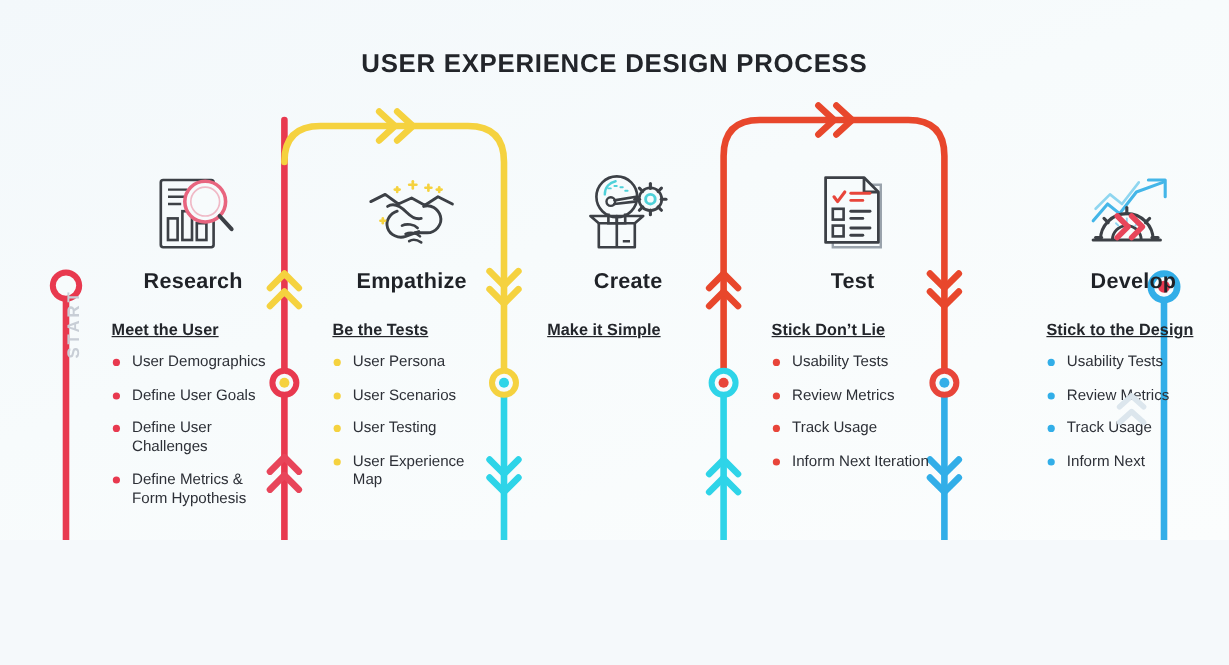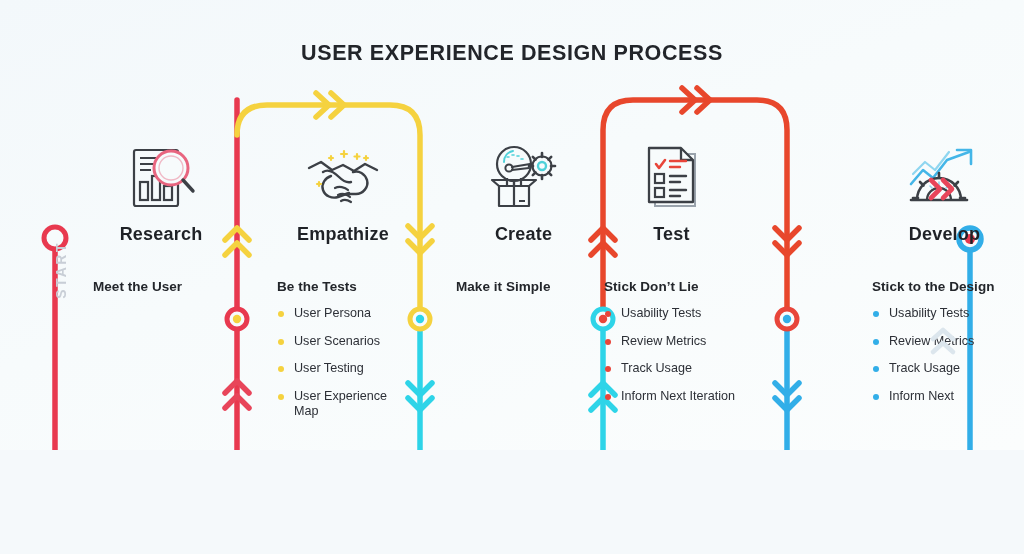--- a/index.html
+++ b/index.html
@@ -63,25 +63,26 @@
   }
   .col-title {
     margin-top: 12px;
     text-align: center;
     font-size: 18px;
     font-weight: bold;
     color: #1f2227;
     letter-spacing: 0.2px;
   }
   .col-sub {
-    margin-top: 34px;
+    margin-top: 22px;
     font-size: 13.5px;
     font-weight: bold;
     color: #23262b;
     letter-spacing: 0.05px;
+    text-decoration: underline;
   }
   ul.bullets {
     list-style: none;
     margin: 12px 0 0 0;
     padding: 0;
   }
   ul.bullets li {
     position: relative;
     padding-left: 17px;
     margin-bottom: 12px;
@@ -97,21 +98,21 @@
     width: 6px;
     height: 6px;
     border-radius: 50%;
     background: var(--bullet, #e8394f);
   }
 
   
   #col-research  { left: 93px;  width: 136px; }
   #col-empathize { left: 277px; width: 132px; }
   #col-create    { left: 456px; width: 135px; }
-  #col-test      { left: 604px; width: 135px; }
+  #col-test      { left: 643px; width: 135px; }
   #col-develop   { left: 872px; width: 145px; }
 
   #col-research  .col-icon,
   #col-empathize .col-icon,
   #col-create    .col-icon,
   #col-test      .col-icon,
   #col-develop   .col-icon { margin-bottom: 0; }
 
   
   #dev-chevron-right {
@@ -248,20 +249,26 @@
         <rect x="17" y="38" width="8" height="18" fill="none" stroke="#3c4046" stroke-width="2.2"></rect>
         <rect x="29" y="32" width="8" height="24" fill="none" stroke="#3c4046" stroke-width="2.2"></rect>
         <rect x="41" y="42" width="8" height="14" fill="none" stroke="#3c4046" stroke-width="2.2"></rect>
         <circle cx="48" cy="24" r="17" fill="#f7fbfc" stroke="#e8657f" stroke-width="3"></circle>
         <circle cx="48" cy="24" r="12" fill="none" stroke="#f0b9c6" stroke-width="1.4"></circle>
         <line x1="60" y1="36" x2="70" y2="47" stroke="#3c4046" stroke-width="3.4" stroke-linecap="round"></line>
       </svg>
     </div>
     <div class="col-title">Research</div>
     <div class="col-sub">Meet the User</div>
+    <ul class="bullets" style="--bullet:#e8394f">
+      <li>User Demographics</li>
+      <li>Define User Goals</li>
+      <li>Define User Challenges</li>
+      <li>Define Metrics &amp; Form Hypothesis</li>
+    </ul>
   </div>
 
   <div class="col" id="col-empathize">
     <div class="col-icon">
       <svg class="icon-svg" width="84" height="66" viewBox="0 0 84 66">
         <path d="M8,22 L20,16 L31,24 L42,19 L53,25 L64,18 L76,24" fill="none" stroke="#3c4046" stroke-width="2.4" stroke-linecap="round" stroke-linejoin="round"></path>
         <path d="M22,26 C28,22 34,27 38,31 C42,35 46,37 50,36" fill="none" stroke="#3c4046" stroke-width="2.4" stroke-linecap="round"></path>
         <path d="M52,26 C58,24 64,28 66,34 C68,41 62,48 55,48 L45,48" fill="none" stroke="#3c4046" stroke-width="2.4" stroke-linecap="round"></path>
         <path d="M30,30 C24,32 20,38 22,44 C24,50 31,53 37,51 L48,47" fill="none" stroke="#3c4046" stroke-width="2.4" stroke-linecap="round"></path>
         <path d="M34,42 C38,40 44,41 47,44" fill="none" stroke="#3c4046" stroke-width="2.2" stroke-linecap="round"></path>

